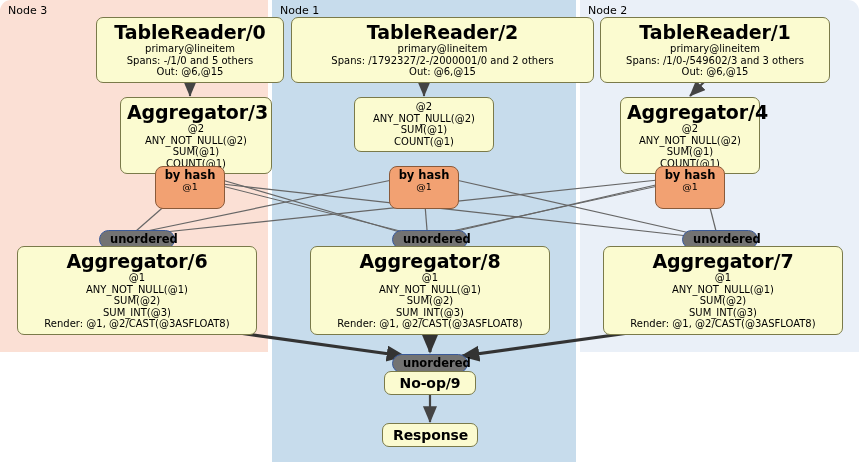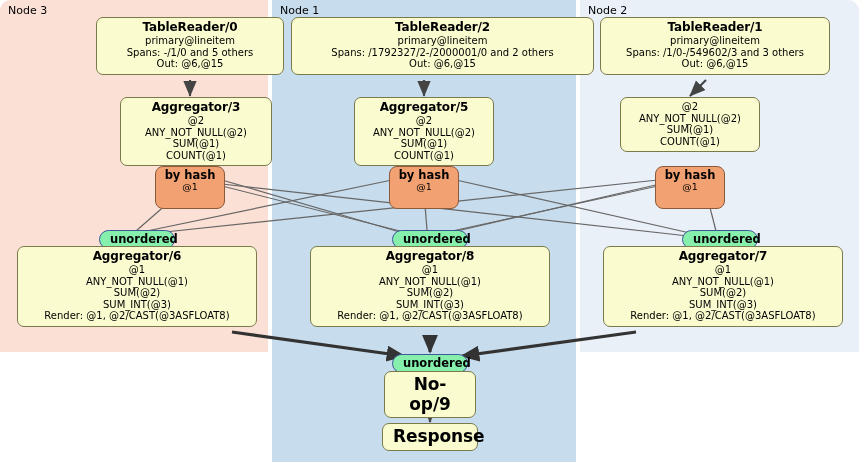--- a/index.html
+++ b/index.html
@@ -47,21 +47,21 @@
     border-radius: 7px;
     text-align: center;
     padding: 3px 6px 4px 6px;
     line-height: 1.16;
     font-size: 11.5px;
     color: #000000;
     box-shadow: 0 0 0 0 rgba(0,0,0,0);
   }
   .node .title {
     font-weight: bold;
-    font-size: 12px;
+    font-size: 19px;
     display: block;
     letter-spacing: -0.1px;
   }
   .node .line {
     display: block;
     font-size: 10px;
   }
   .badge {
     position: absolute;
     box-sizing: border-box;
@@ -81,33 +81,33 @@
   .badge .bs {
     display: block;
     font-size: 9.5px;
   }
   .badge.hash {
     background: #f2a172;
     border-color: #8a5a3a;
     border-radius: 8px;
   }
   .badge.unordered {
-    background: #86efac;
+    background: #737373;
     border-color: #3a5a9a;
     border-radius: 11px;
     padding: 2px 10px;
   }
   .badge.unordered .bt {
     font-size: 11.5px;
   }
   .node.small {
     padding: 3px 10px;
   }
   .node.small .title {
-    font-size: 17px;
+    font-size: 14px;
   }
 </style>
 </head>
 <body>
 
 <div id="canvas">
 
   <div class="panel" style="left:0px; top:0px; width:268px; height:352px; background:#fbe0d5;">
     <span class="panel-label">Node 3</span>
   </div>
@@ -179,28 +179,28 @@
 
   <div class="node" style="left:120px; top:97px; width:152px;">
     <span class="title">Aggregator/3</span>
     <span class="line">@2</span>
     <span class="line">ANY_NOT_NULL(@2)</span>
     <span class="line">SUM(@1)</span>
     <span class="line">COUNT(@1)</span>
   </div>
 
   <div class="node" style="left:354px; top:97px; width:140px;">
-    <span class="title">Aggregator/5</span>
     <span class="line">@2</span>
     <span class="line">ANY_NOT_NULL(@2)</span>
     <span class="line">SUM(@1)</span>
     <span class="line">COUNT(@1)</span>
   </div>
 
   <div class="node" style="left:620px; top:97px; width:140px;">
+    <span class="title">Aggregator/4</span>
     <span class="line">@2</span>
     <span class="line">ANY_NOT_NULL(@2)</span>
     <span class="line">SUM(@1)</span>
     <span class="line">COUNT(@1)</span>
   </div>
 
   <div class="badge hash" style="left:155px; top:166px; width:70px;">
     <span class="bt">by hash</span>
     <span class="bs">@1</span>
   </div>

